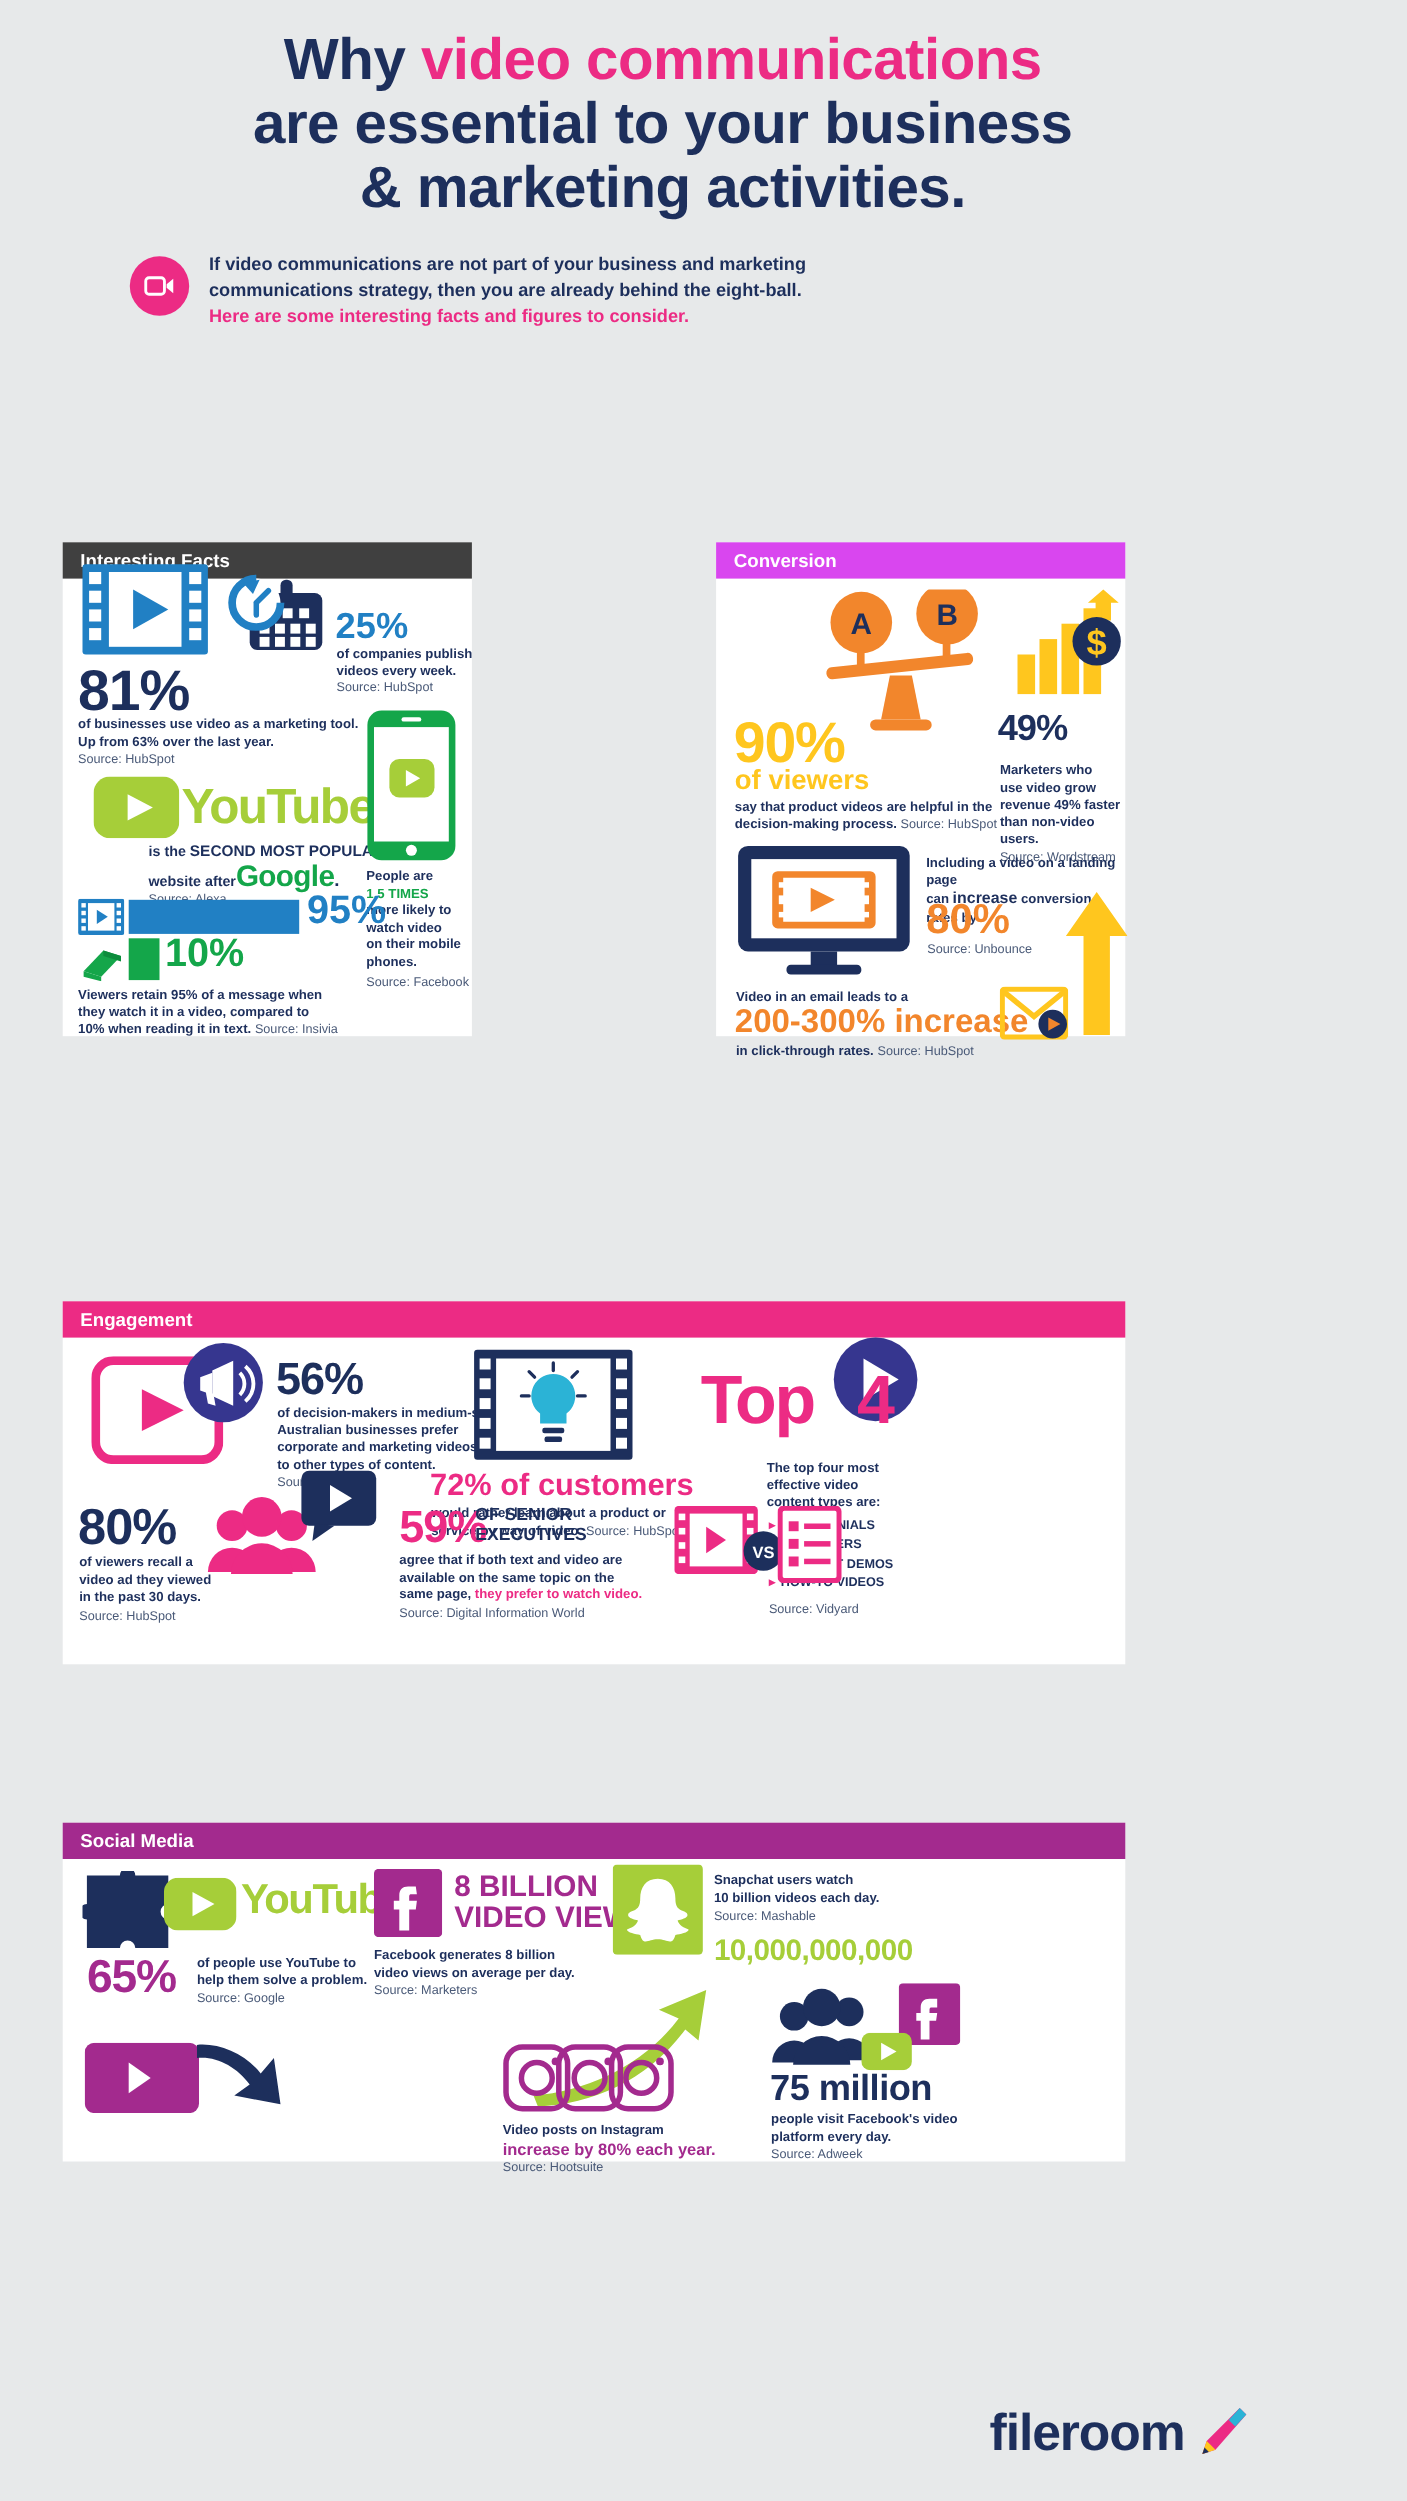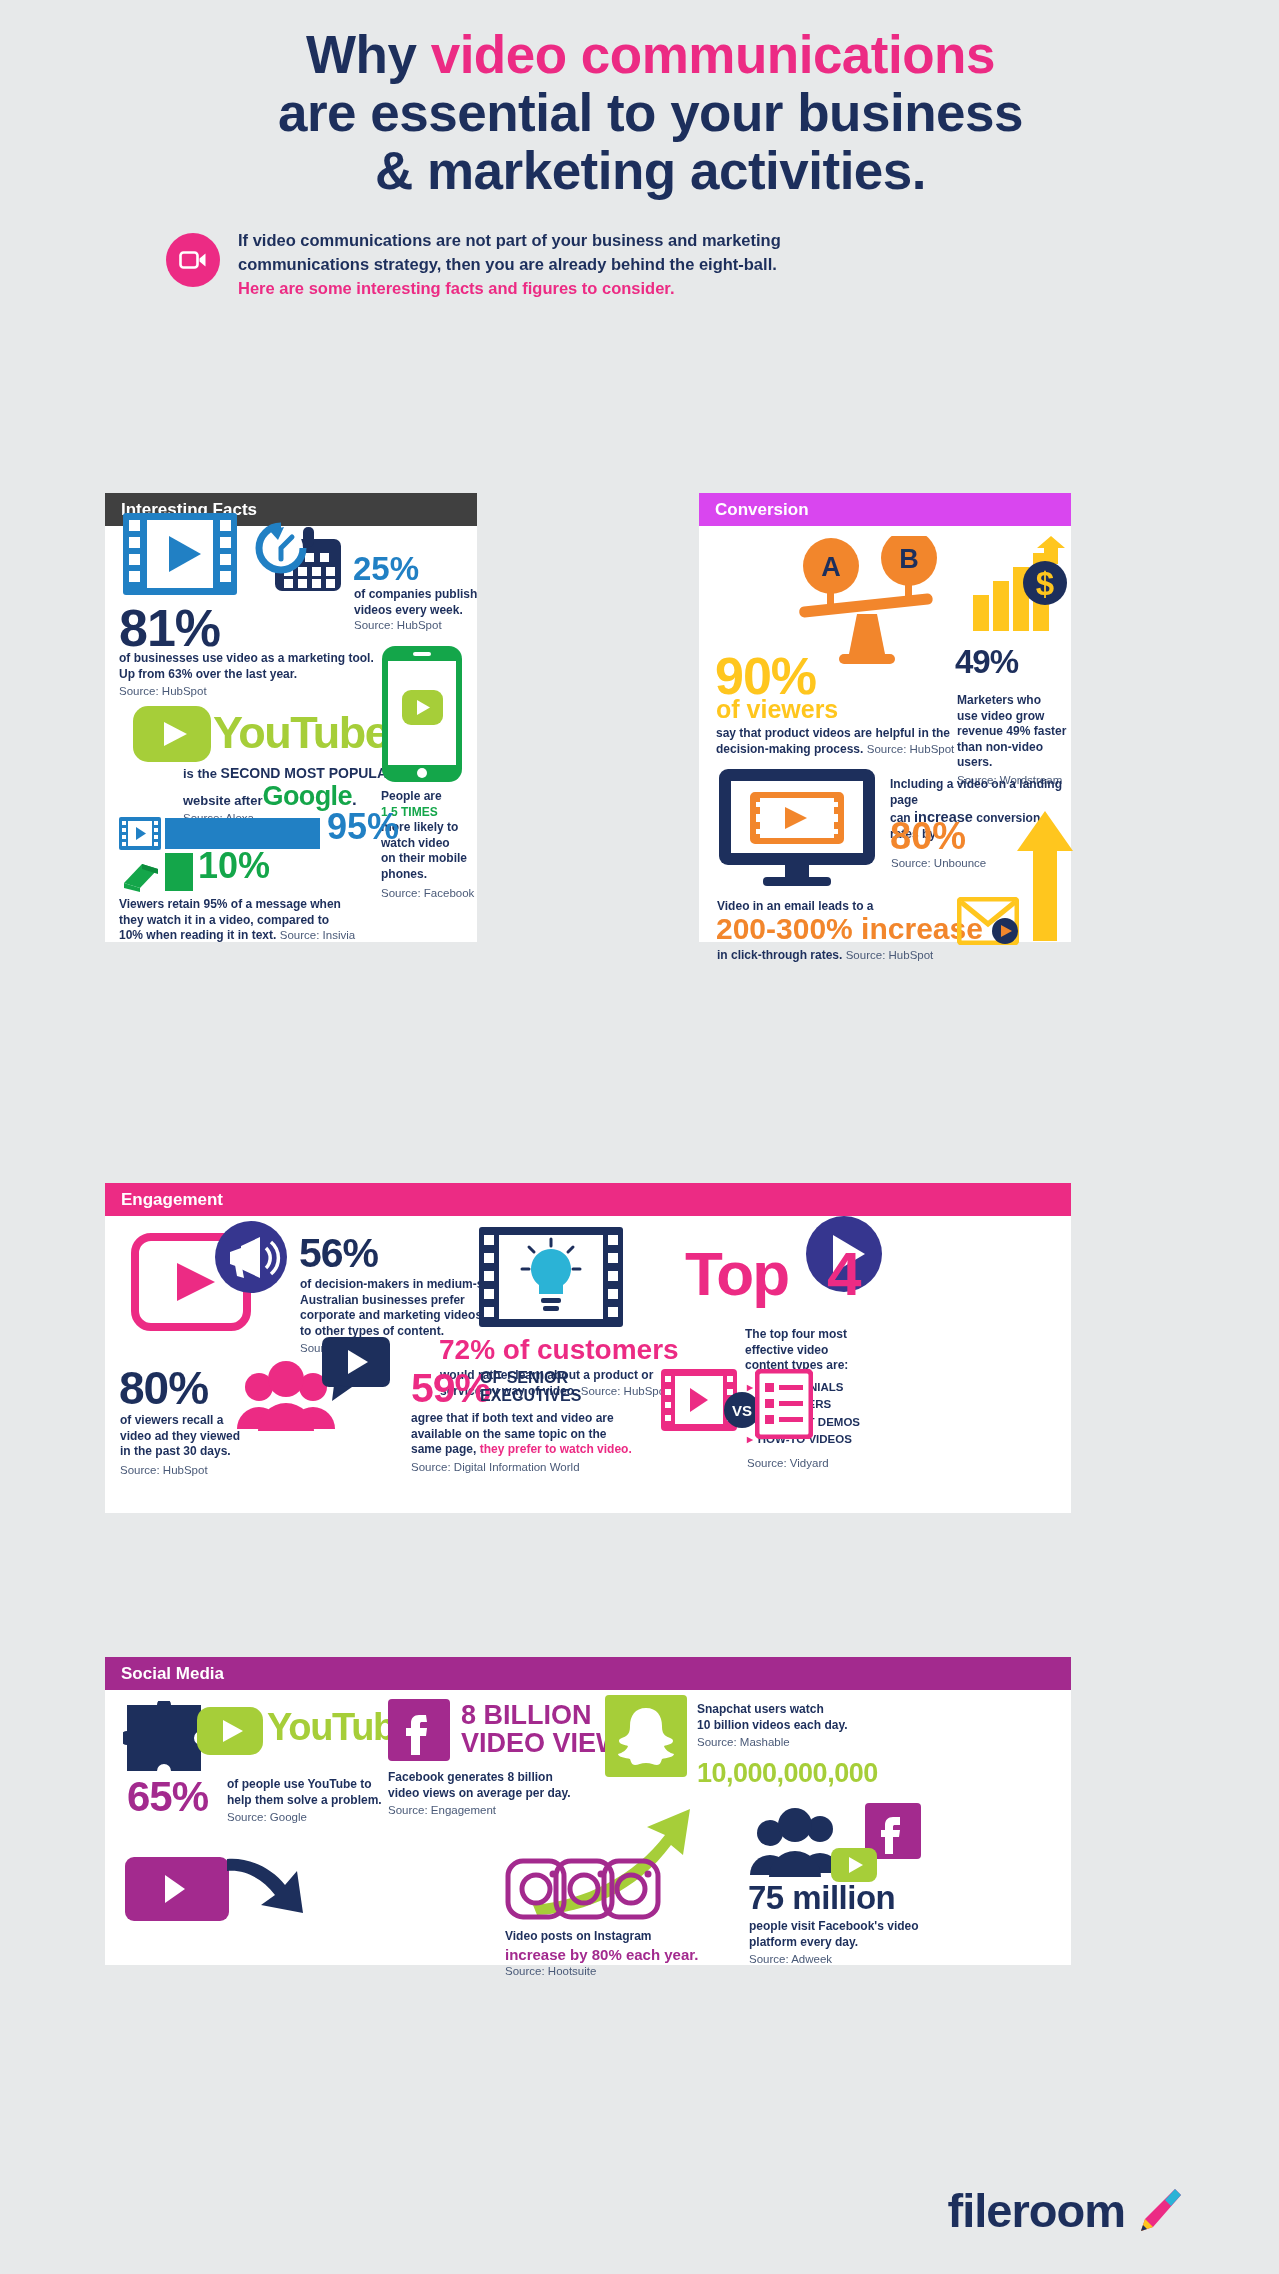--- a/index.html
+++ b/index.html
@@ -4,21 +4,21 @@
 <style>
   * { box-sizing: border-box; margin: 0; padding: 0; }
   body {
     width: 1279px; height: 2274px;
     background: #e7e9ea;
     font-family: "Liberation Sans", sans-serif;
     color: #1d2f5c;
     overflow: hidden;
     position: relative;
   }
-  .page { width: 1205px; height: 2274px; position: relative; margin-left: 48px; }
+  .page { width: 1205px; height: 2274px; position: relative; }
 
   
   .headline {
     text-align: center;
     padding: 26px 90px 0 90px;
     font-size: 53px;
     line-height: 1.09;
     font-weight: 700;
     letter-spacing: -0.5px;
   }
@@ -546,21 +546,21 @@
         <path d="M38 16 h-7 c-5 0 -8 3 -8 8 v5 h-5 v8 h5 v19 h9 v-19 h6 l1 -8 h-7 v-4 c0 -1.5 0.6 -2 2 -2 h5 z" fill="#fff"></path>
       </svg>
     </div>
     <div class="abs n-purple" style="left:356px; top:44px; font-size:27px; line-height:1.05;">
       <div>8 BILLION</div>
       <div>VIDEO VIEWS</div>
     </div>
     <div class="abs body-txt" style="left:283px; top:113px; width:230px;">
       <div>Facebook generates 8 billion</div>
       <div>video views on average per day.</div>
-      <div class="src" style="margin-top:2px;">Source: Engagement</div>
+      <div class="src" style="margin-top:2px;">Source: Marketers</div>
     </div>
 
     <div class="abs" style="left:500px; top:38px;">
       <svg width="82" height="82" viewBox="0 0 82 82">
         <rect x="0" y="0" width="82" height="82" rx="4" fill="#a6ce39"></rect>
         <path d="M41 13 c-11 0 -16 8 -16 18 c0 5 -1 8 -4 10 c-3 2 -7 2 -7 5 c0 3 6 4 9 5 c-1 4 -6 7 -10 8 c0 3 8 4 12 5 c1 3 2 6 5 6 c3 0 6 -2 11 -2 c5 0 8 2 11 2 c3 0 4 -3 5 -6 c4 -1 12 -2 12 -5 c-4 -1 -9 -4 -10 -8 c3 -1 9 -2 9 -5 c0 -3 -4 -3 -7 -5 c-3 -2 -4 -5 -4 -10 c0 -10 -5 -18 -16 -18 z" fill="#fff"></path>
       </svg>
     </div>
     <div class="abs body-txt" style="left:592px; top:45px; width:220px;">
       <div>Snapchat users watch</div>

